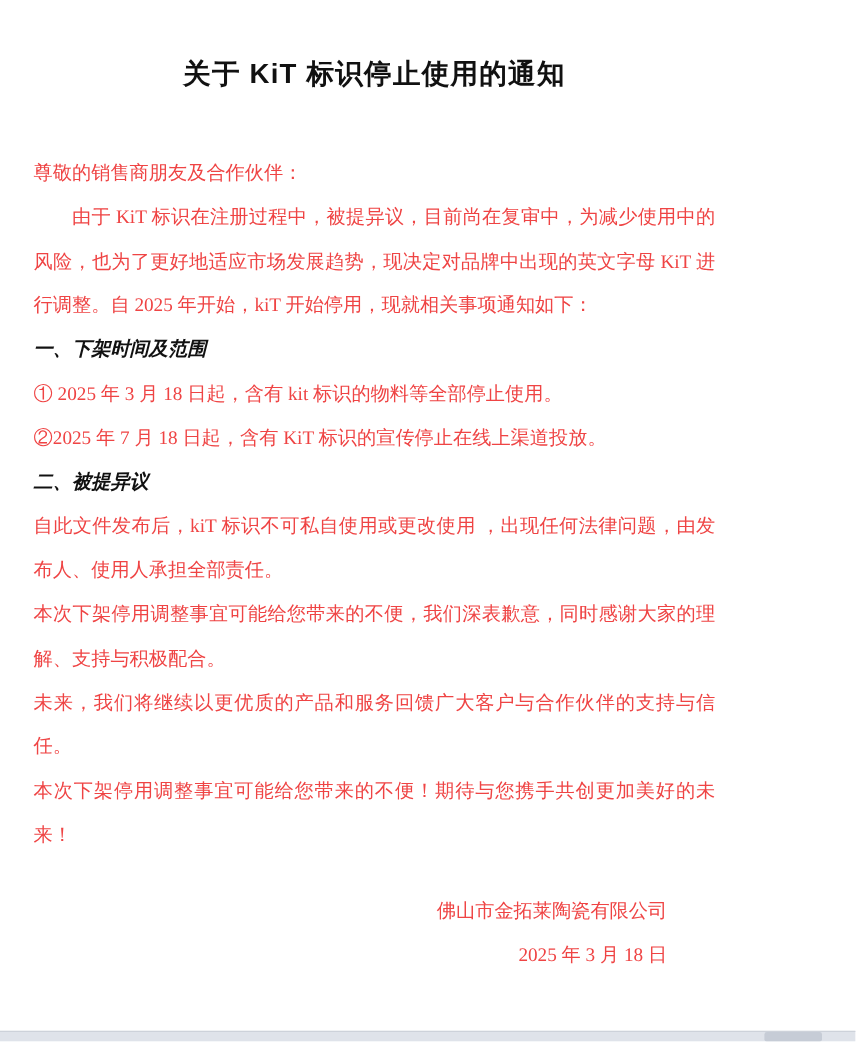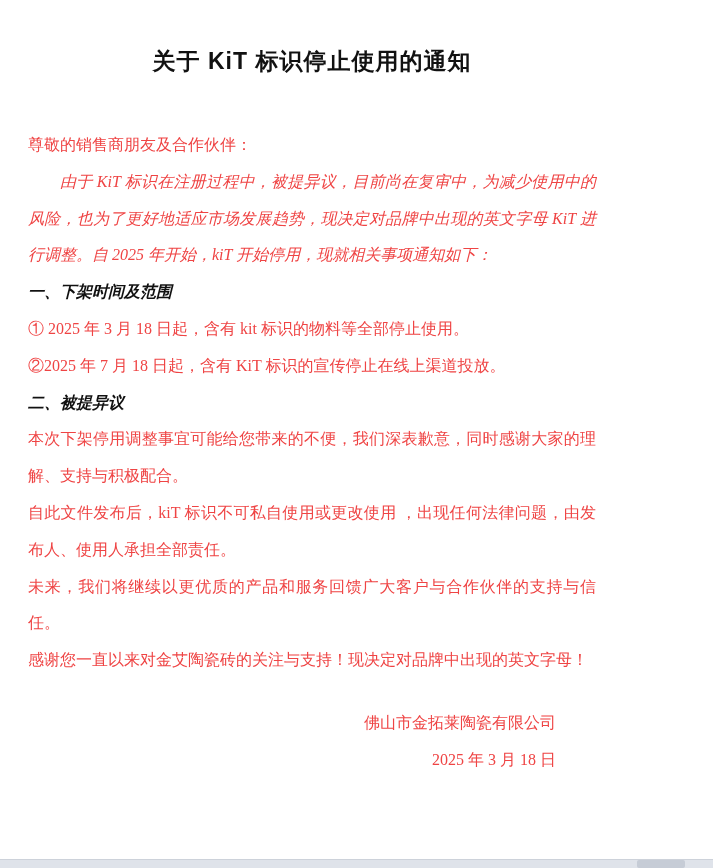--- a/index.html
+++ b/index.html
@@ -25,21 +25,21 @@
     color: #111111;
     margin: 22px 0 50px 0;
   }
   .para {
     font-size: 16px;
     line-height: 2.3;
     margin: 0;
     color: #ef4444;
     text-align: justify;
   }
-  .indent { text-indent: 2em; font-style: italic; }
+  .indent { text-indent: 2em; }
   .sec-heading {
     font-family: "Liberation Sans", sans-serif;
     font-weight: bold;
     color: #111111;
     font-style: italic;
   }
   .signature {
     margin: 26px 40px 0 auto;
     width: 300px;
     text-align: center;
@@ -76,27 +76,27 @@
   <p class="para indent">由于 KiT 标识在注册过程中，被提异议，目前尚在复审中，为减少使用中的风险，也为了更好地适应市场发展趋势，现决定对品牌中出现的英文字母 KiT 进行调整。自 2025 年开始，kiT 开始停用，现就相关事项通知如下：</p>
 
   <p class="para sec-heading">一、下架时间及范围</p>
 
   <p class="para">① 2025 年 3 月 18 日起，含有 kit 标识的物料等全部停止使用。</p>
 
   <p class="para">②2025 年 7 月 18 日起，含有 KiT 标识的宣传停止在线上渠道投放。</p>
 
   <p class="para sec-heading">二、被提异议</p>
 
+  <p class="para">自此文件发布后，kiT 标识不可私自使用或更改使用 ，出现任何法律问题，由发布人、使用人承担全部责任。</p>
+
   <p class="para">本次下架停用调整事宜可能给您带来的不便，我们深表歉意，同时感谢大家的理解、支持与积极配合。</p>
-
-  <p class="para">自此文件发布后，kiT 标识不可私自使用或更改使用 ，出现任何法律问题，由发布人、使用人承担全部责任。</p>
 
   <p class="para">未来，我们将继续以更优质的产品和服务回馈广大客户与合作伙伴的支持与信任。</p>
 
-  <p class="para">感谢您一直以来对金艾陶瓷砖的关注与支持！现决定对品牌中出现的英文字母！</p>
+  <p class="para">本次下架停用调整事宜可能给您带来的不便！期待与您携手共创更加美好的未来！</p>
 
   <div class="signature">
     <p class="para">佛山市金拓莱陶瓷有限公司</p>
     <p class="para">2025 年 3 月 18 日</p>
   </div>
 
 </div>
 
 <div class="bottom-bar">
   <div class="thumb"></div>

